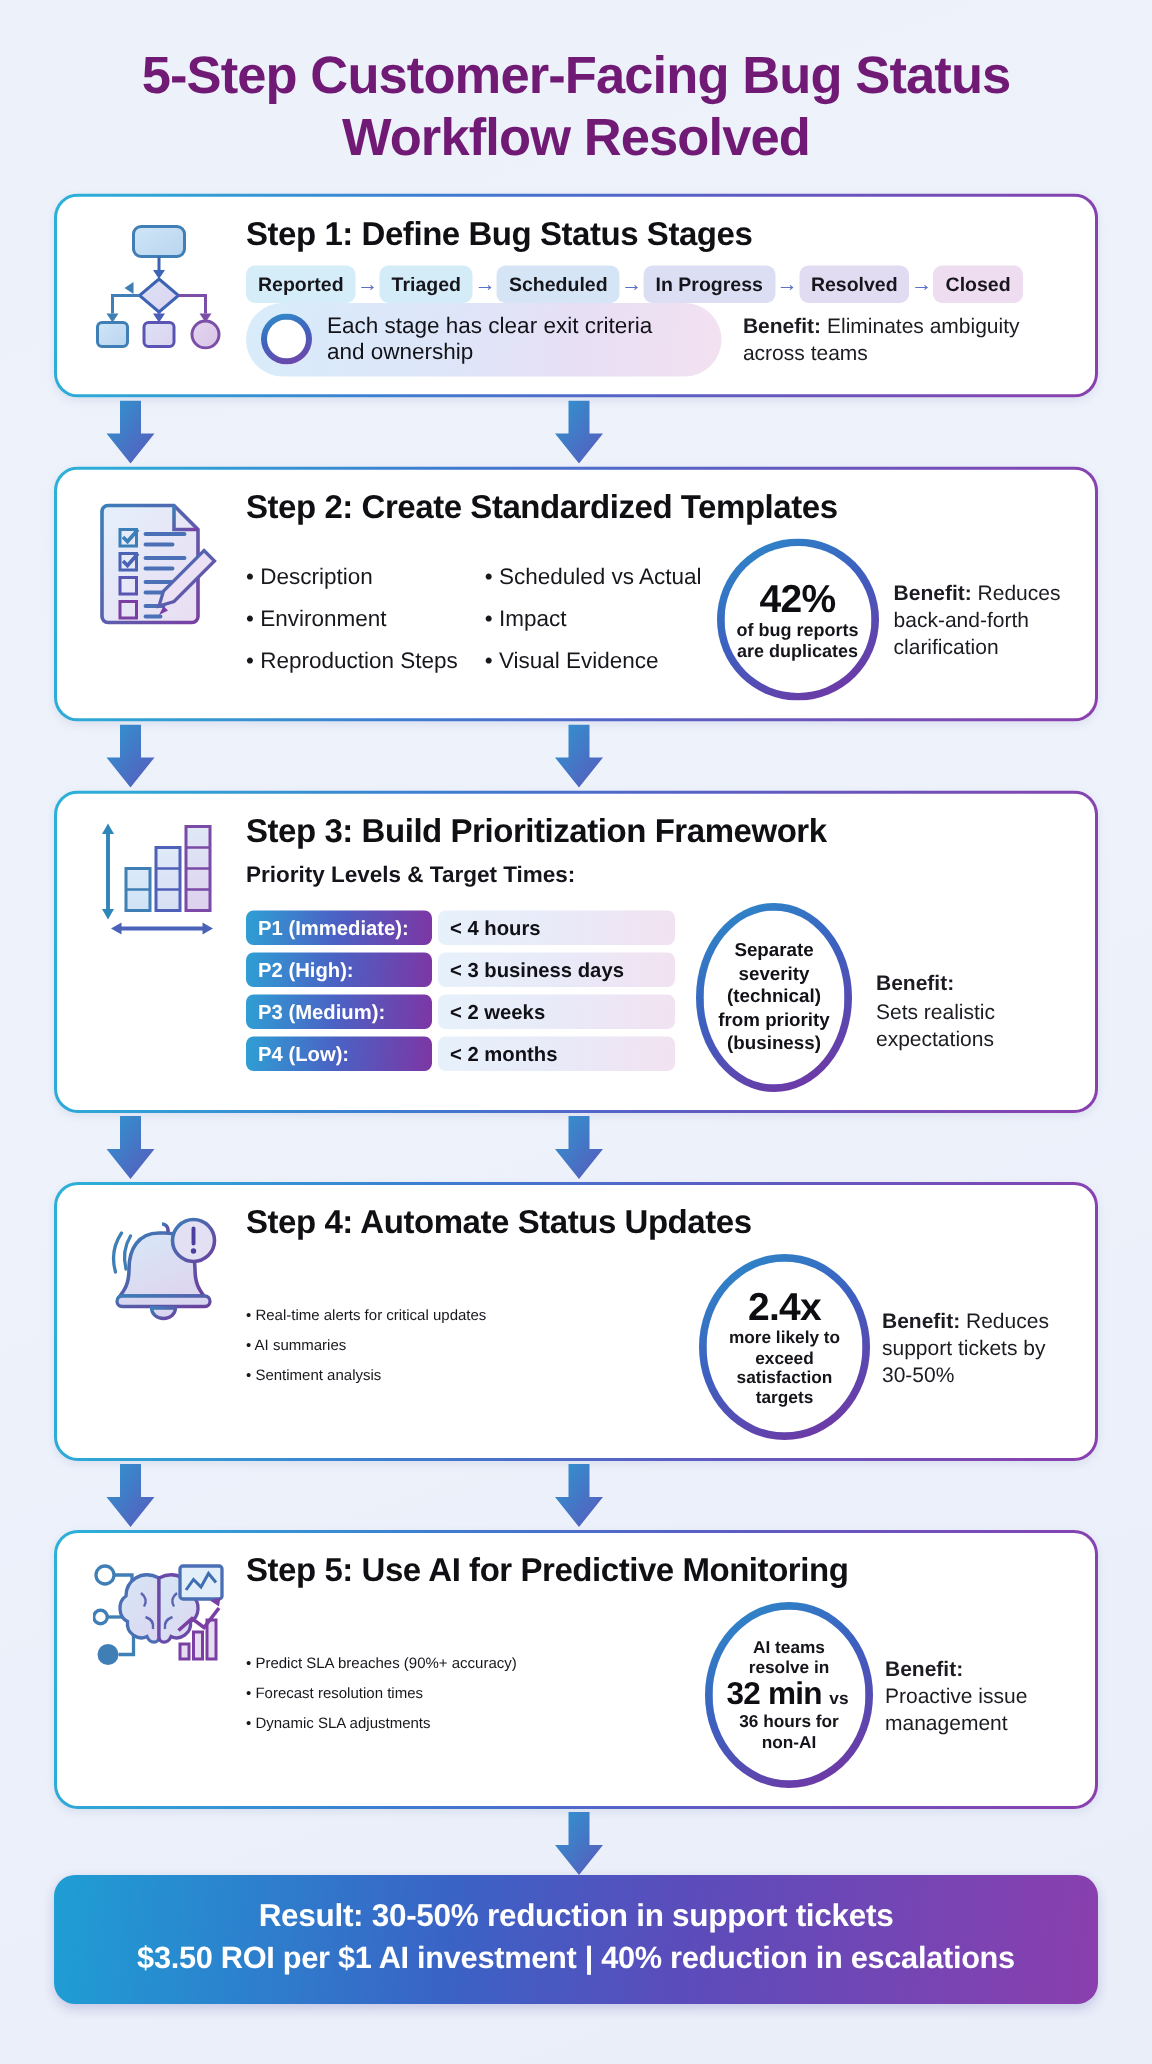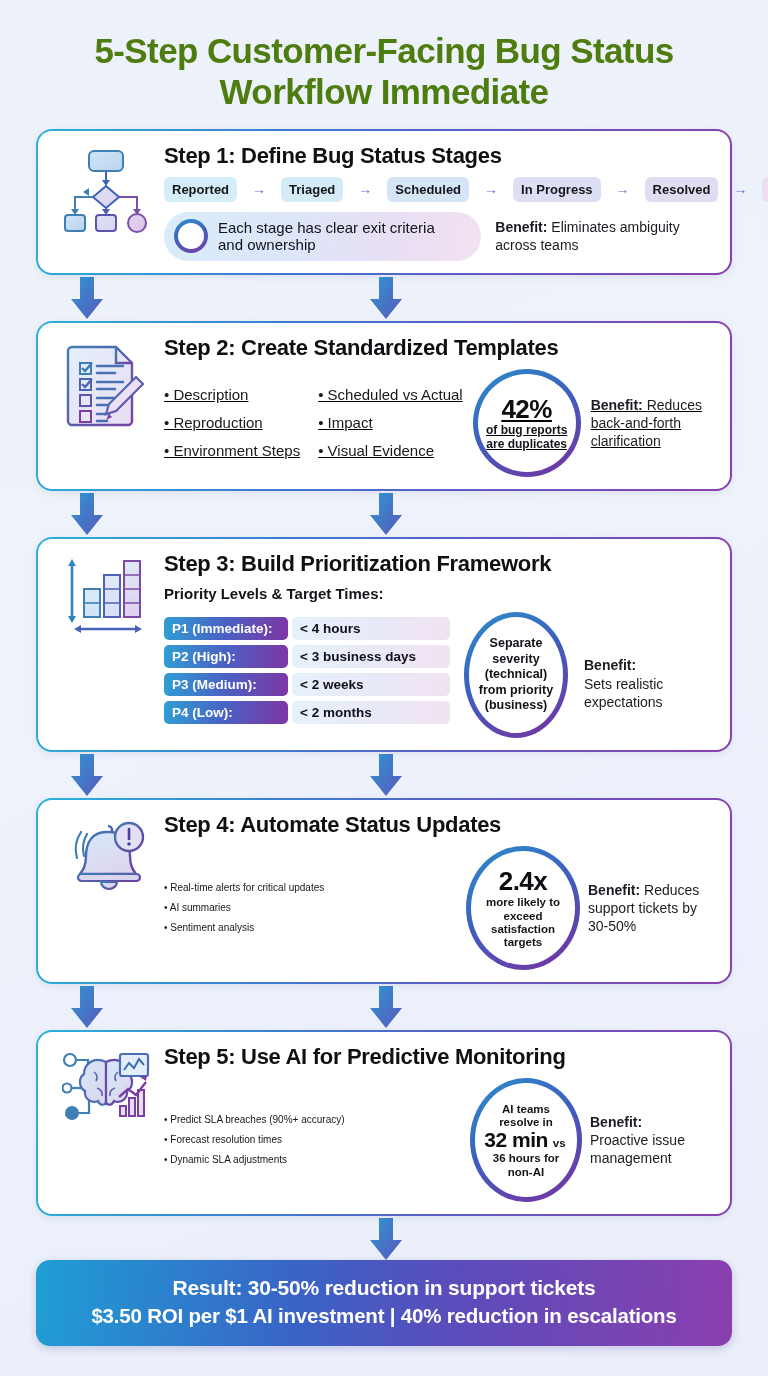--- a/index.html
+++ b/index.html
@@ -14,21 +14,21 @@
     position: relative;
   }
 
   
   .title {
     text-align: center;
     font-weight: bold;
     font-size: 35px;
     line-height: 1.18;
     letter-spacing: -0.6px;
-    color: #4d7c0f;
+    color: #701a75;
     padding: 30px 30px 0 30px;
     font-stretch: condensed;
   }
 
   
   .stack { padding: 0 36px; margin-top: 16px; }
 
   .card {
     position: relative;
     background: #ffffff;
@@ -51,21 +51,21 @@
   .step-title {
     font-weight: bold;
     font-size: 22px;
     color: #101014;
     letter-spacing: -0.3px;
     margin-bottom: 8px;
     white-space: nowrap;
   }
 
   
-  .stage-row { display: flex; align-items: center; flex-wrap: nowrap; gap: 15px; margin-bottom: 10px;}
+  .stage-row { display: flex; align-items: center; flex-wrap: nowrap; gap: 1px; margin-bottom: 0;}
   .stage-pill {
     font-size: 13px; font-weight: bold; color: #15151b;
     padding: 5px 8px; border-radius: 6px; white-space: nowrap;
   }
   .stage-arrow { color: #5b6fc9; font-size: 14px; font-weight: bold; }
 
   .s1-bottom { display:flex; align-items:center; gap: 14px; }
   .callout-pill {
     display: flex; align-items: center; gap: 10px;
     background: linear-gradient(95deg, #d9ecfa 0%, #dde6f9 40%, #e7dff4 70%, #f3e1f1 100%);
@@ -76,21 +76,21 @@
     border: 4px solid transparent;
     background: linear-gradient(#fff,#fff) padding-box,
                 linear-gradient(160deg, #2f93c9 0%, #3f63bd 45%, #7a3fa6 100%) border-box;
     flex: 0 0 34px;
   }
   .callout-text { font-weight: normal; font-size: 15px; line-height: 1.18; color: #121218; }
   .benefit { font-size: 14px; line-height: 1.3; color: #1b1b22; }
   .benefit b { font-weight: bold; }
 
   
-  .s2-row { display: flex; align-items: center; gap: 4px; text-decoration: underline; }
+  .s2-row { display: flex; align-items: center; gap: 4px; }
   .bullets-2col { display: flex; gap: 18px; flex: 0 0 auto; }
   .bul { font-size: 15px; line-height: 1.85; color: #17171d; white-space: nowrap; }
 
   .stat-circle {
     flex: 0 0 auto;
     width: 108px; height: 108px; border-radius: 50%;
     border: 5px solid transparent;
     background: linear-gradient(#fff,#fff) padding-box,
                 linear-gradient(150deg, #2a8fc9 0%, #3d5fc0 45%, #7b2f9e 100%) border-box;
     display:flex; flex-direction:column; align-items:center; justify-content:center;
@@ -153,21 +153,21 @@
     font-weight: bold; font-size: 21px; line-height: 1.34; letter-spacing: -0.2px;
     white-space: nowrap;
   }
   .result-line.l2 { font-size: 20.5px; }
 </style>
 </head>
 <body>
 
 <div class="title">
   <div>5-Step Customer-Facing Bug Status</div>
-  <div>Workflow Immediate</div>
+  <div>Workflow Resolved</div>
 </div>
 
 <div class="stack">
 
   <div class="card">
     <div class="card-icon">
       <svg width="86" height="84" viewBox="0 0 86 84">
         <defs>
           <linearGradient id="g1a" x1="0" y1="0" x2="1" y2="1">
             <stop offset="0" stop-color="#cfe6f7"></stop>
@@ -272,22 +272,22 @@
         <path d="M70 36 l7 7 l-27 27 l-10 3 l3 -10 z" fill="#ece0f4" stroke="url(#g2s)" stroke-width="2.2"></path>
         <path d="M43 73 l-3 6 l6 -3 z" fill="#7b3fa4"></path>
       </svg>
     </div>
     <div class="card-body">
       <div class="step-title">Step 2: Create Standardized Templates</div>
       <div class="s2-row">
         <div class="bullets-2col">
           <div>
             <div class="bul">• Description</div>
-            <div class="bul">• Reproduction</div>
-            <div class="bul">• Environment Steps</div>
+            <div class="bul">• Environment</div>
+            <div class="bul">• Reproduction Steps</div>
           </div>
           <div>
             <div class="bul">• Scheduled vs Actual</div>
             <div class="bul">• Impact</div>
             <div class="bul">• Visual Evidence</div>
           </div>
         </div>
         <div class="stat-circle">
           <div class="stat-big">42%</div>
           <div class="stat-sub">of bug reports</div>

